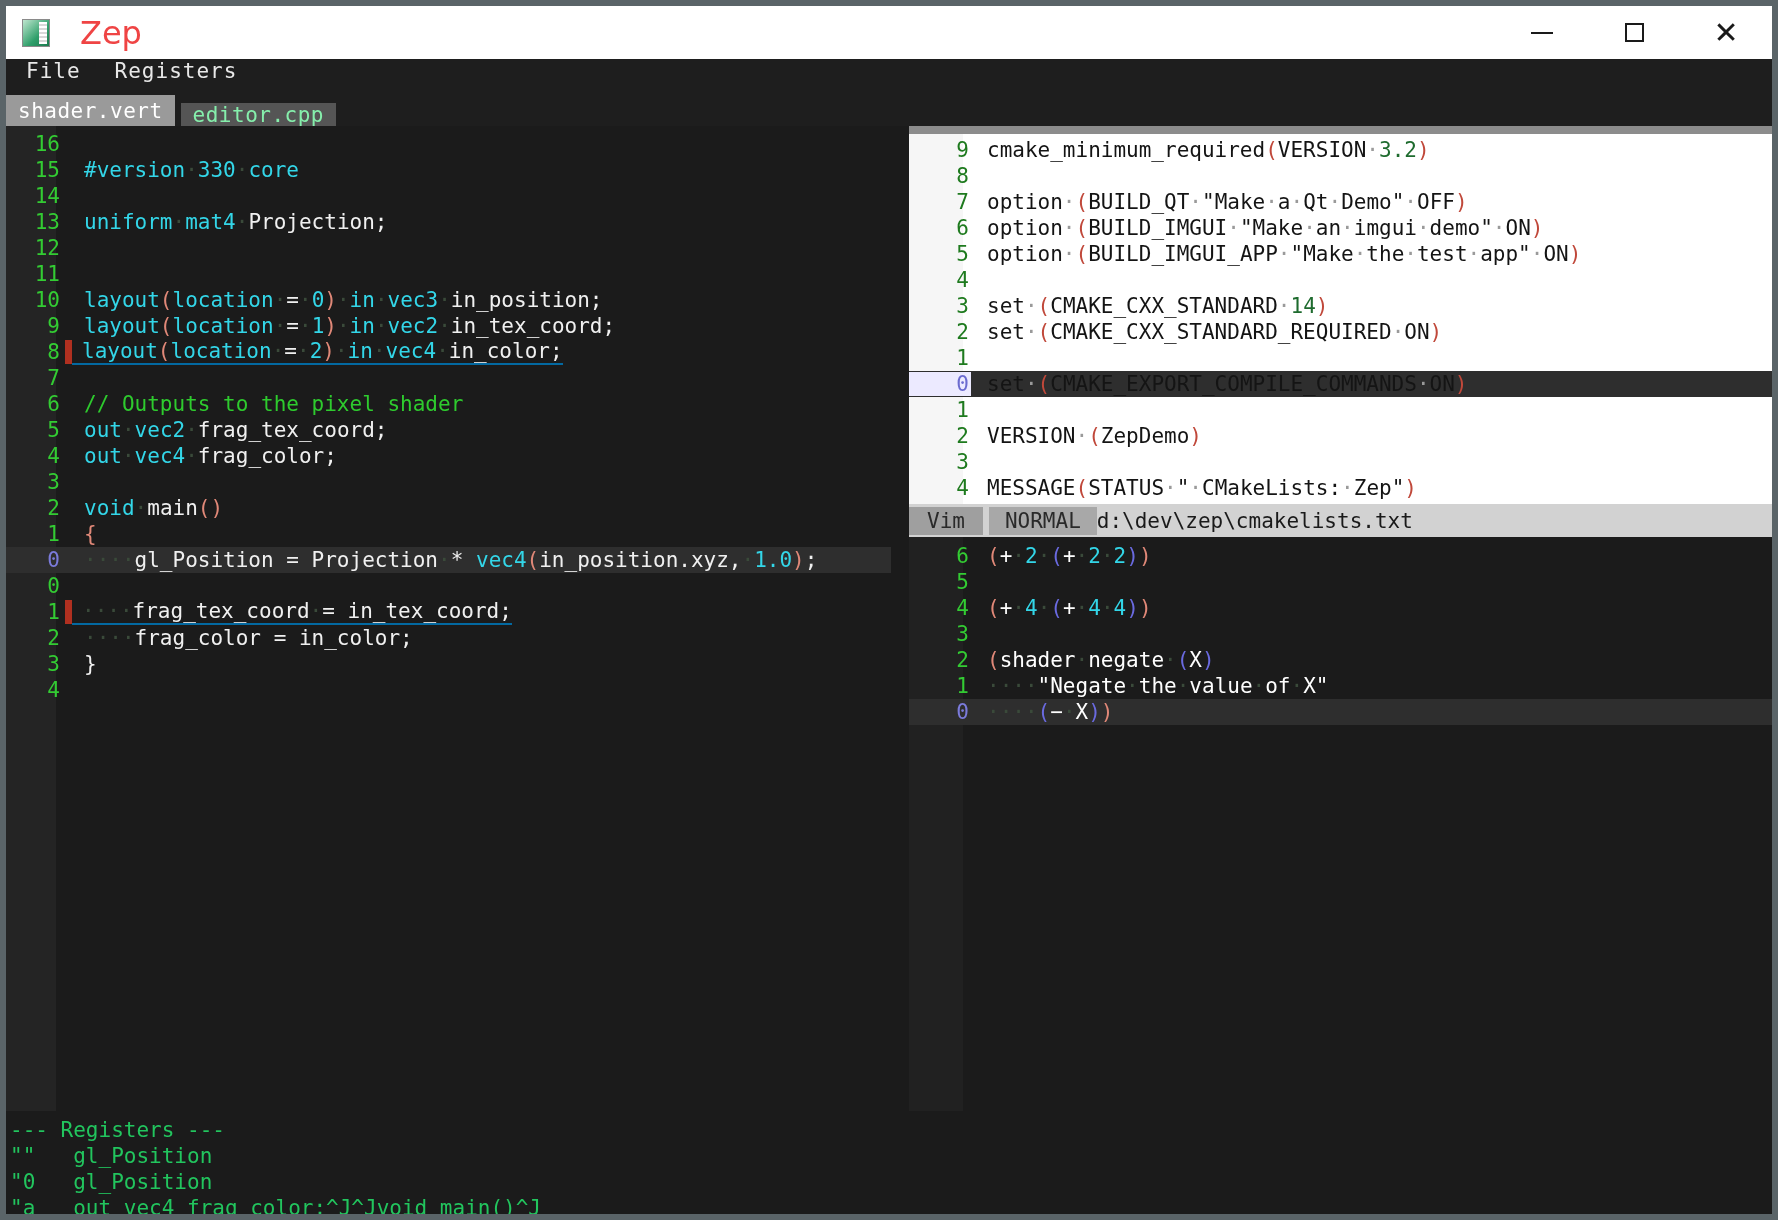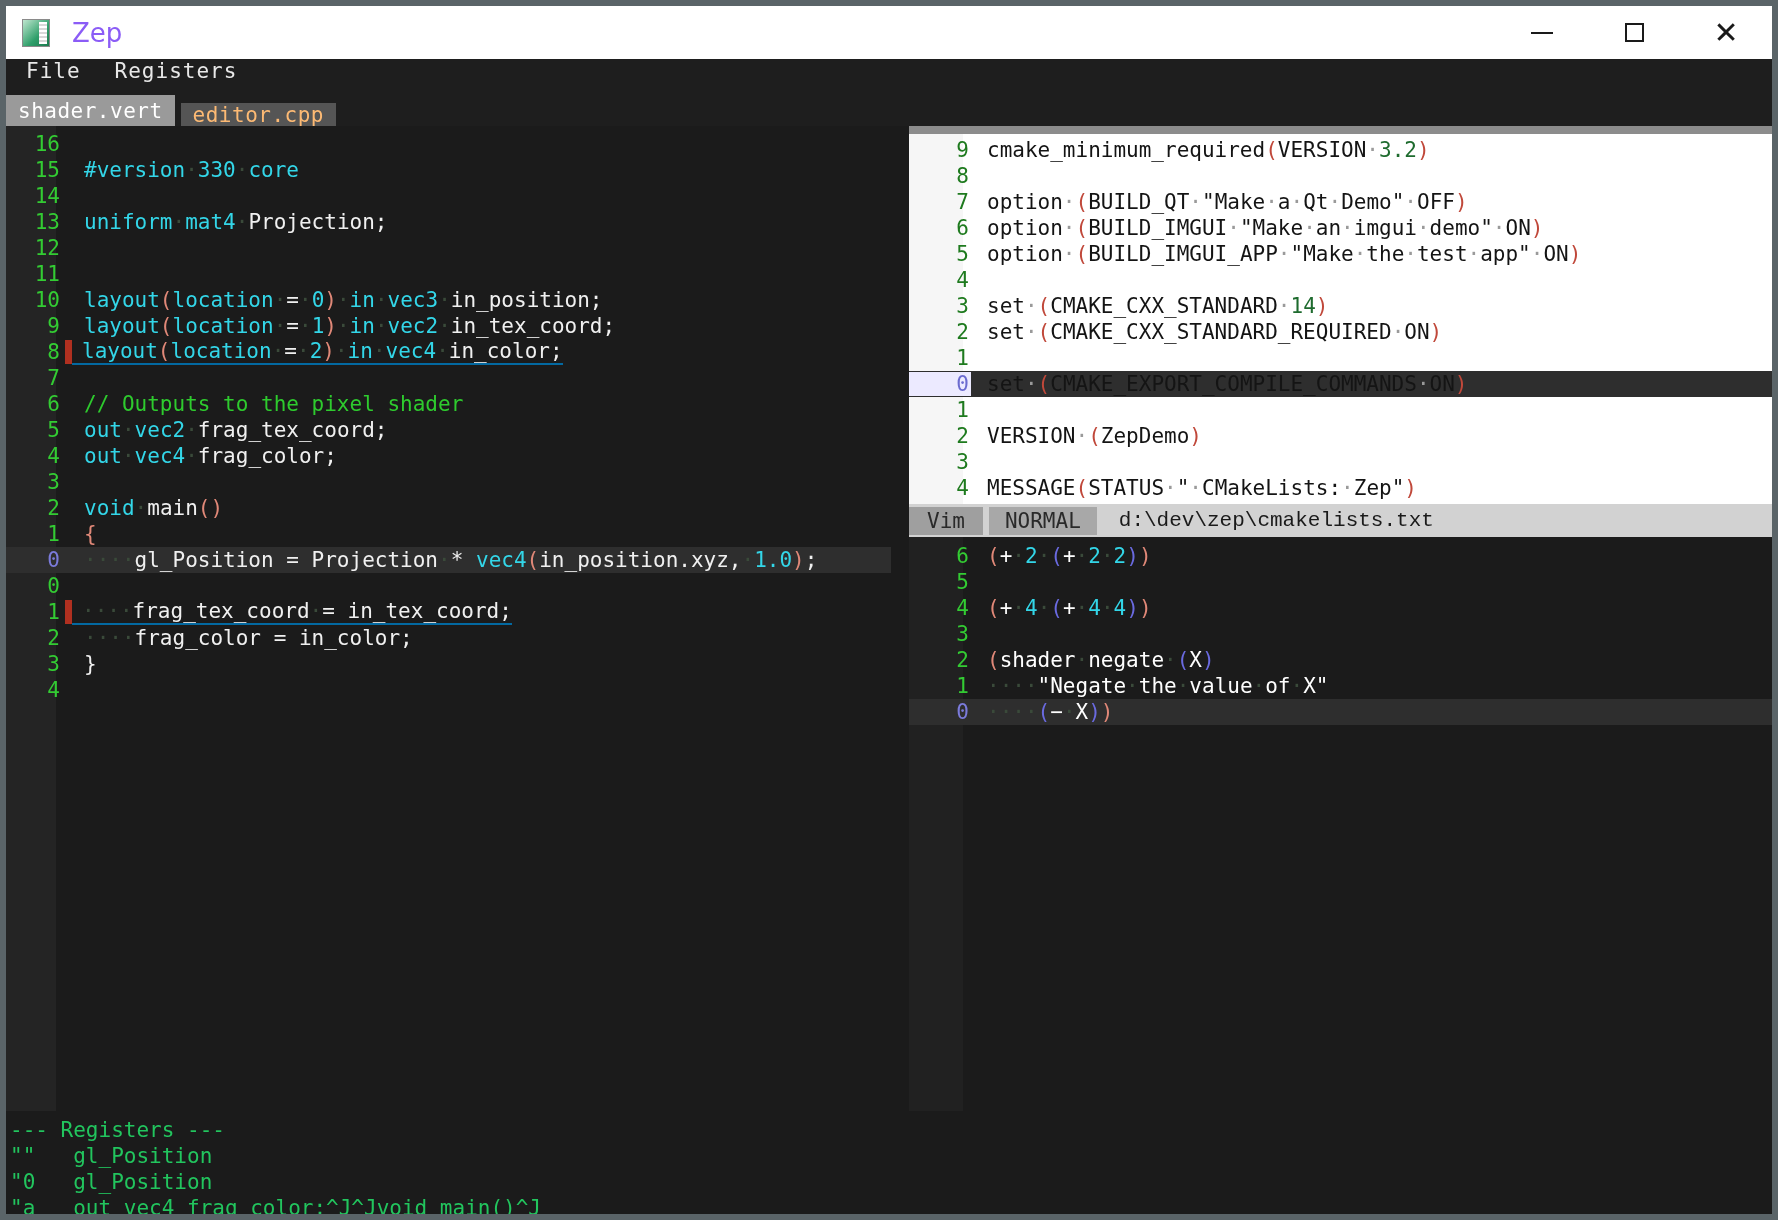--- a/index.html
+++ b/index.html
@@ -33,23 +33,23 @@
     box-sizing: border-box;
     flex: none;
   }
   .title-icon:after {
     content:"";
     position:absolute; right:2px; top:2px; bottom:2px; width:8px;
     background: repeating-linear-gradient(to bottom,#ffffff 0 2px,#d8d8d8 2px 4px);
   }
   .title-text {
     font-family: "DejaVu Sans", sans-serif;
-    font-size: 26px;
-    color: #8b5cf6;
-    margin-left: 22px;
+    font-size: 32px;
+    color: #ef4444;
+    margin-left: 30px;
     white-space: nowrap;
   }
   .wincontrols {
     margin-left: auto;
     display: flex;
     height: 100%;
   }
   .wc {
     width: 92px;
     display: flex; align-items: center; justify-content: center;
@@ -92,21 +92,21 @@
   }
   .tab {
     display: flex; align-items: center;
     padding: 0 12px;
     font-size: 21px;
     color: #f2f2f2;
     white-space: nowrap;
     letter-spacing: 0.5px;
   }
   .tab.active { background: #9a9a9a; color:#ffffff; }
-  .tab.inactive { background: #555555; color:#fdba74; margin-left: 6px; margin-top: 8px; }
+  .tab.inactive { background: #555555; color:#86efac; margin-left: 6px; margin-top: 8px; }
 
   
   .workspace {
     position: absolute;
     left: 6px; top: 126px; right: 6px; bottom: 6px;
     background: #1e1e1e;
     box-sizing: border-box;
     overflow: hidden;
   }
 
@@ -178,21 +178,21 @@
 
   
   .status-mid {
     position: absolute;
     left: 18px; top: 378px; right: 0; height: 33px;
     background: #d2d2d2;
     display: flex; align-items: center;
   }
   .status-mid .chip-vim { background:#9f9f9f; color:#2a2a2a; padding:2px 18px; font-size:21px; }
   .status-mid .chip-mode { background:#a8a8a8; color:#2a2a2a; padding:2px 16px; font-size:21px; margin-left:6px; }
-  .status-mid .path { color:#1a1a1a; font-size:21px; margin-left:22px; white-space:nowrap;font-family:Liberation Mono, monospace; }
+  .status-mid .path { color:#1a1a1a; font-size:21px; white-space:nowrap; }
 
   .pane-lisp {
     position: absolute;
     left: 18px; top: 411px; right: 0; bottom: 0;
     background: #1b1b1b;
     overflow: hidden;
   }
   .pane-lisp .gutter {
     position:absolute; left:0; top:0; width:54px; bottom:0; background:#212121;
   }

